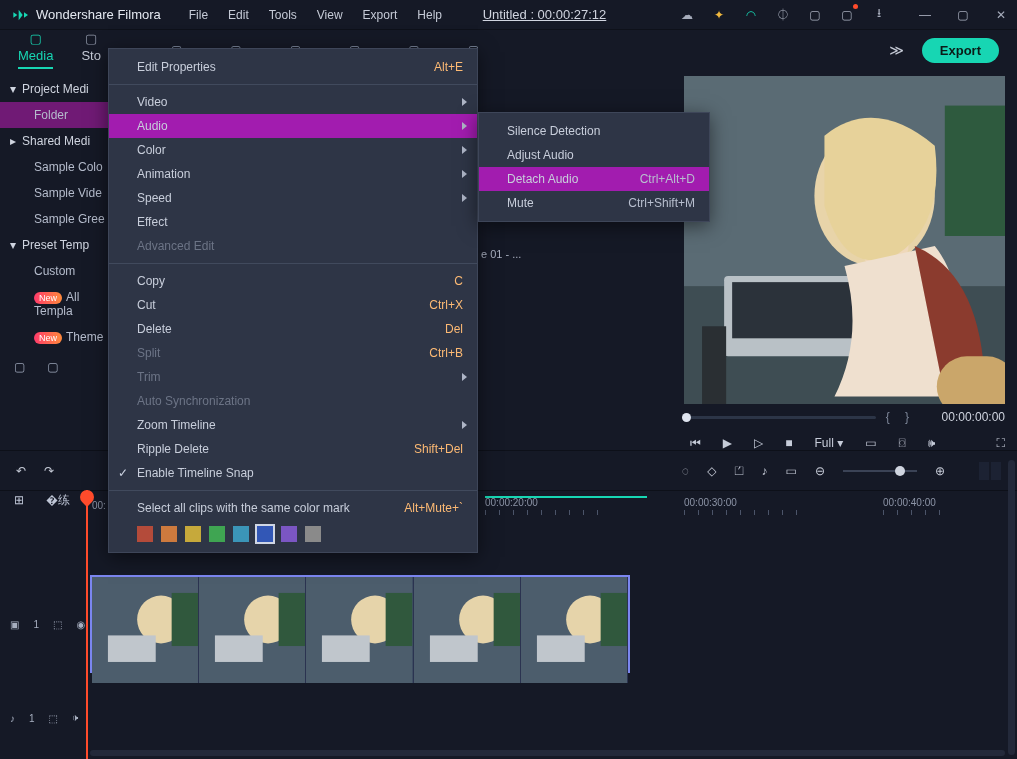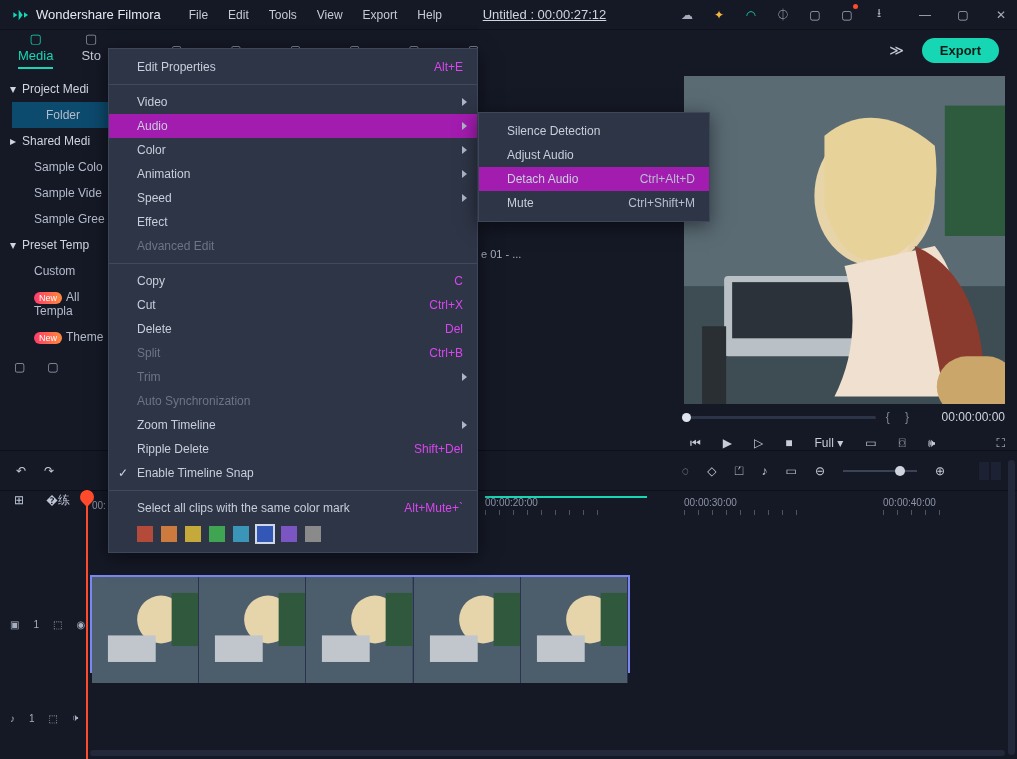--- a/index.html
+++ b/index.html
@@ -31,21 +31,21 @@
 }
 .tabs { display:flex; gap: 28px; font-size:13px; }
 .tab-active { color:#17d6b3; border-bottom:2px solid #17d6b3; padding-bottom:4px; }
 .tab-icons { display:flex; gap:48px; margin-left: 70px; color:#93a0b5;}
 .arrow-more { margin-left:auto; margin-right:18px; font-size:14px;}
 .export-btn { background:#17d6b3; color:#0b1c18; font-weight:600; padding:5px 18px; border-radius:14px; border:none; cursor:pointer; font-size:13px;}
 .workarea { display:flex; height:380px; }
 .sidebar { width: 123px; font-size:12px; padding-top:6px;}
 .side-heading { display:flex; align-items:center; gap:6px; padding:6px 10px; color:#cfd4df;}
 .side-item { padding:6px 10px 6px 34px; color:#b5bccc;}
-.side-item.sel { background:#0c4a6e;margin-left:12px;}
+.side-item.sel { background:#701a75;}
 .new-badge { background:linear-gradient(90deg,#ff3b6b,#ff8a3b); color:#fff; font-size:9px; padding:1px 5px; border-radius:7px; margin-right:4px;}
 .media-area { flex:1; position:relative; }
 .media-area .search-row { position:absolute; left:355px; top:50px; display:flex; align-items:center; gap:14px; color:#8f97a8;}
 .preview {
   width: 345px; position:relative; padding:6px 12px 10px;
 }
 .preview-img { width:100%; height:328px; background:#333; position:relative; overflow:hidden; }
 .preview-img svg { width:100%; height:100%; }
 .prev-scrub { display:flex; align-items:center; gap:10px; margin-top:6px; }
 .scrub-line { flex:1; height:3px; background:#2c3547; position:relative; border-radius:2px;}
@@ -84,21 +84,21 @@
 
 
 .ctx {
   position:absolute; background:#2e3546; color:#c8cedb;
   border:1px solid #3e4659; box-shadow:0 4px 18px rgba(0,0,0,.5);
   font-size:12px; padding:6px 0;
 }
 .ctx .row { display:flex; align-items:center; padding:4px 14px 4px 28px; height:24px; position:relative;}
 .ctx .row.disabled{color:#6c7486;}
 .ctx .row.hl{background:#a21caf;}
-.ctx .row .sc{margin-left:auto; color:#d946ef;}
+.ctx .row .sc{margin-left:auto; color:#fdba74;}
 .ctx .row.hasmore::after{content:''; position:absolute; right:10px; border-left:5px solid #aeb5c6; border-top:4px solid transparent; border-bottom:4px solid transparent;}
 .ctx .sep{height:1px;background:#414a5d;margin:5px 0;}
 .ctx .swatches{display:flex;gap:8px;padding:6px 14px 4px 28px;}
 .ctx .swatches div{width:16px;height:16px;}
 .ctx .chk::before{content:'✓';position:absolute;left:9px;color:#cbd2e0;}
 .ctx.sub2 .row .sc{color:#b8bfcf;}
 
 svg{display:block;}
 </style>
 </head>

